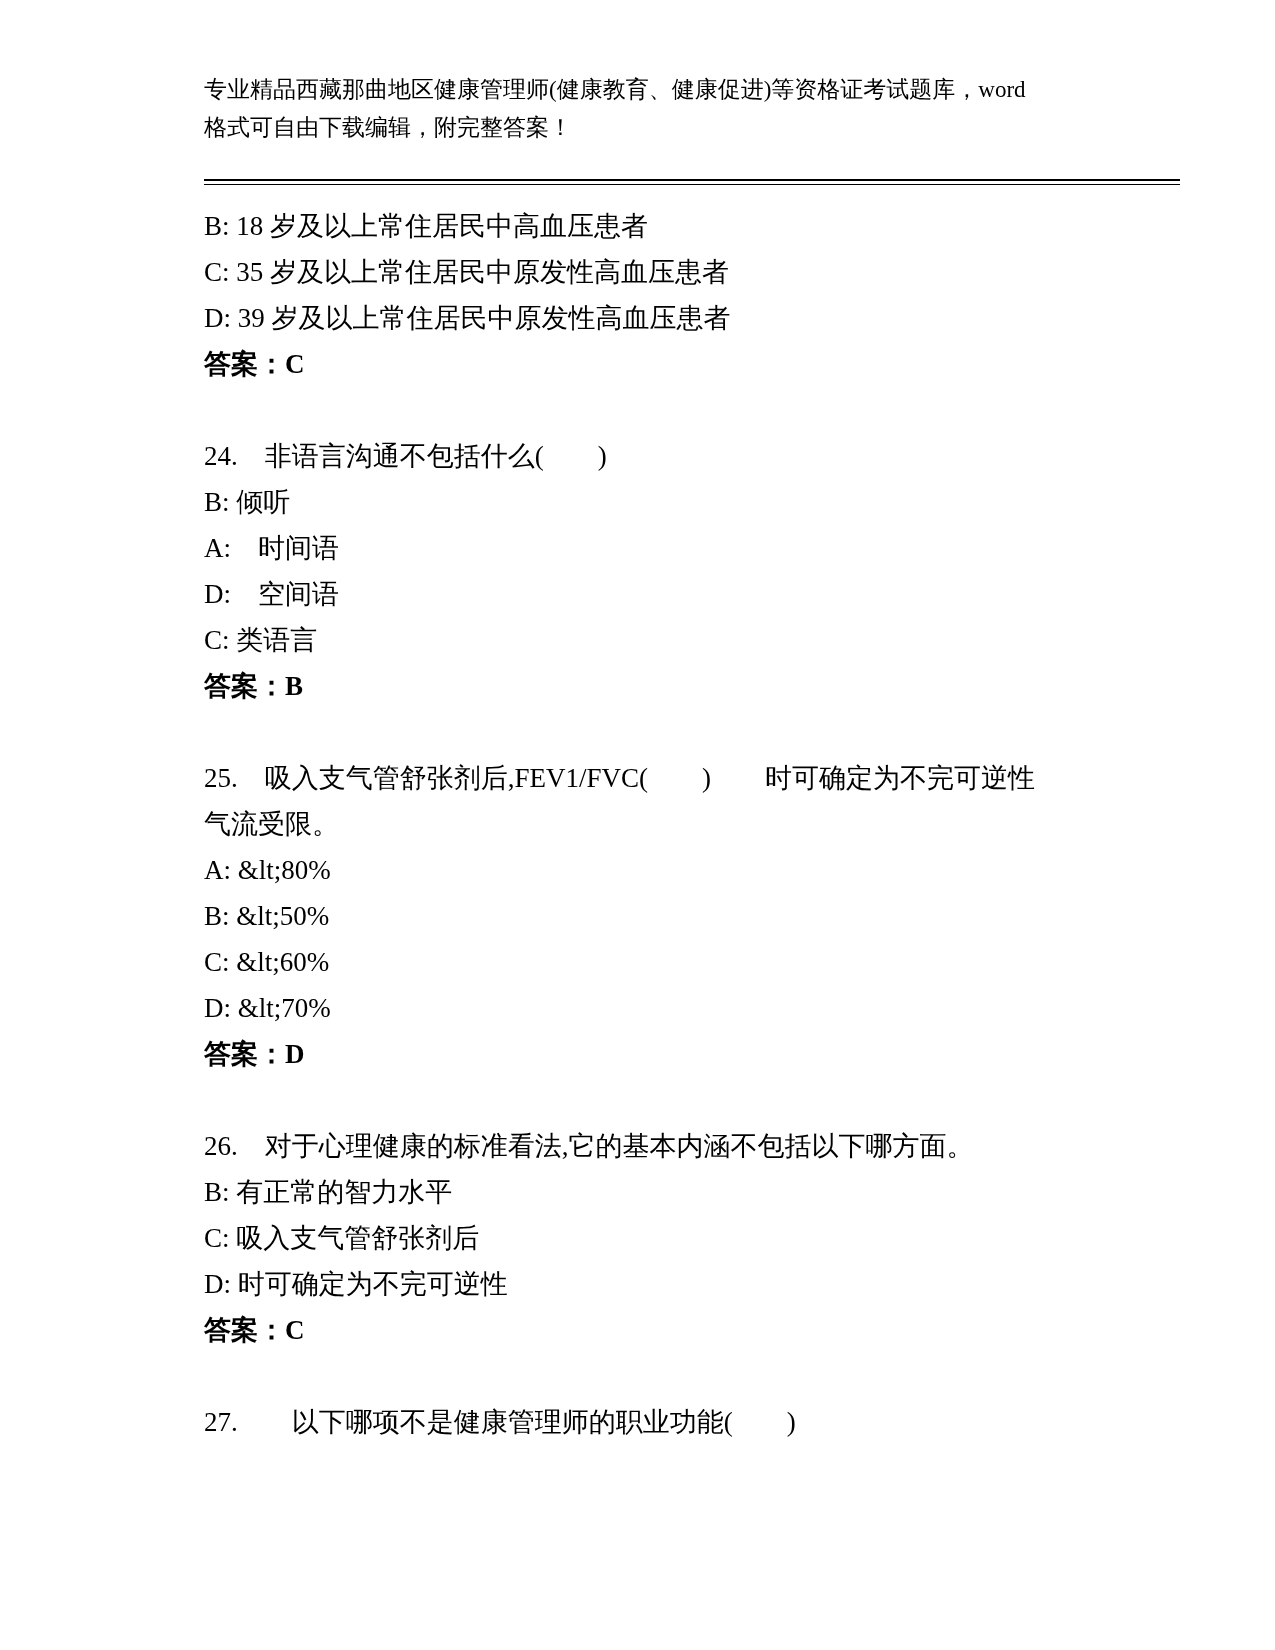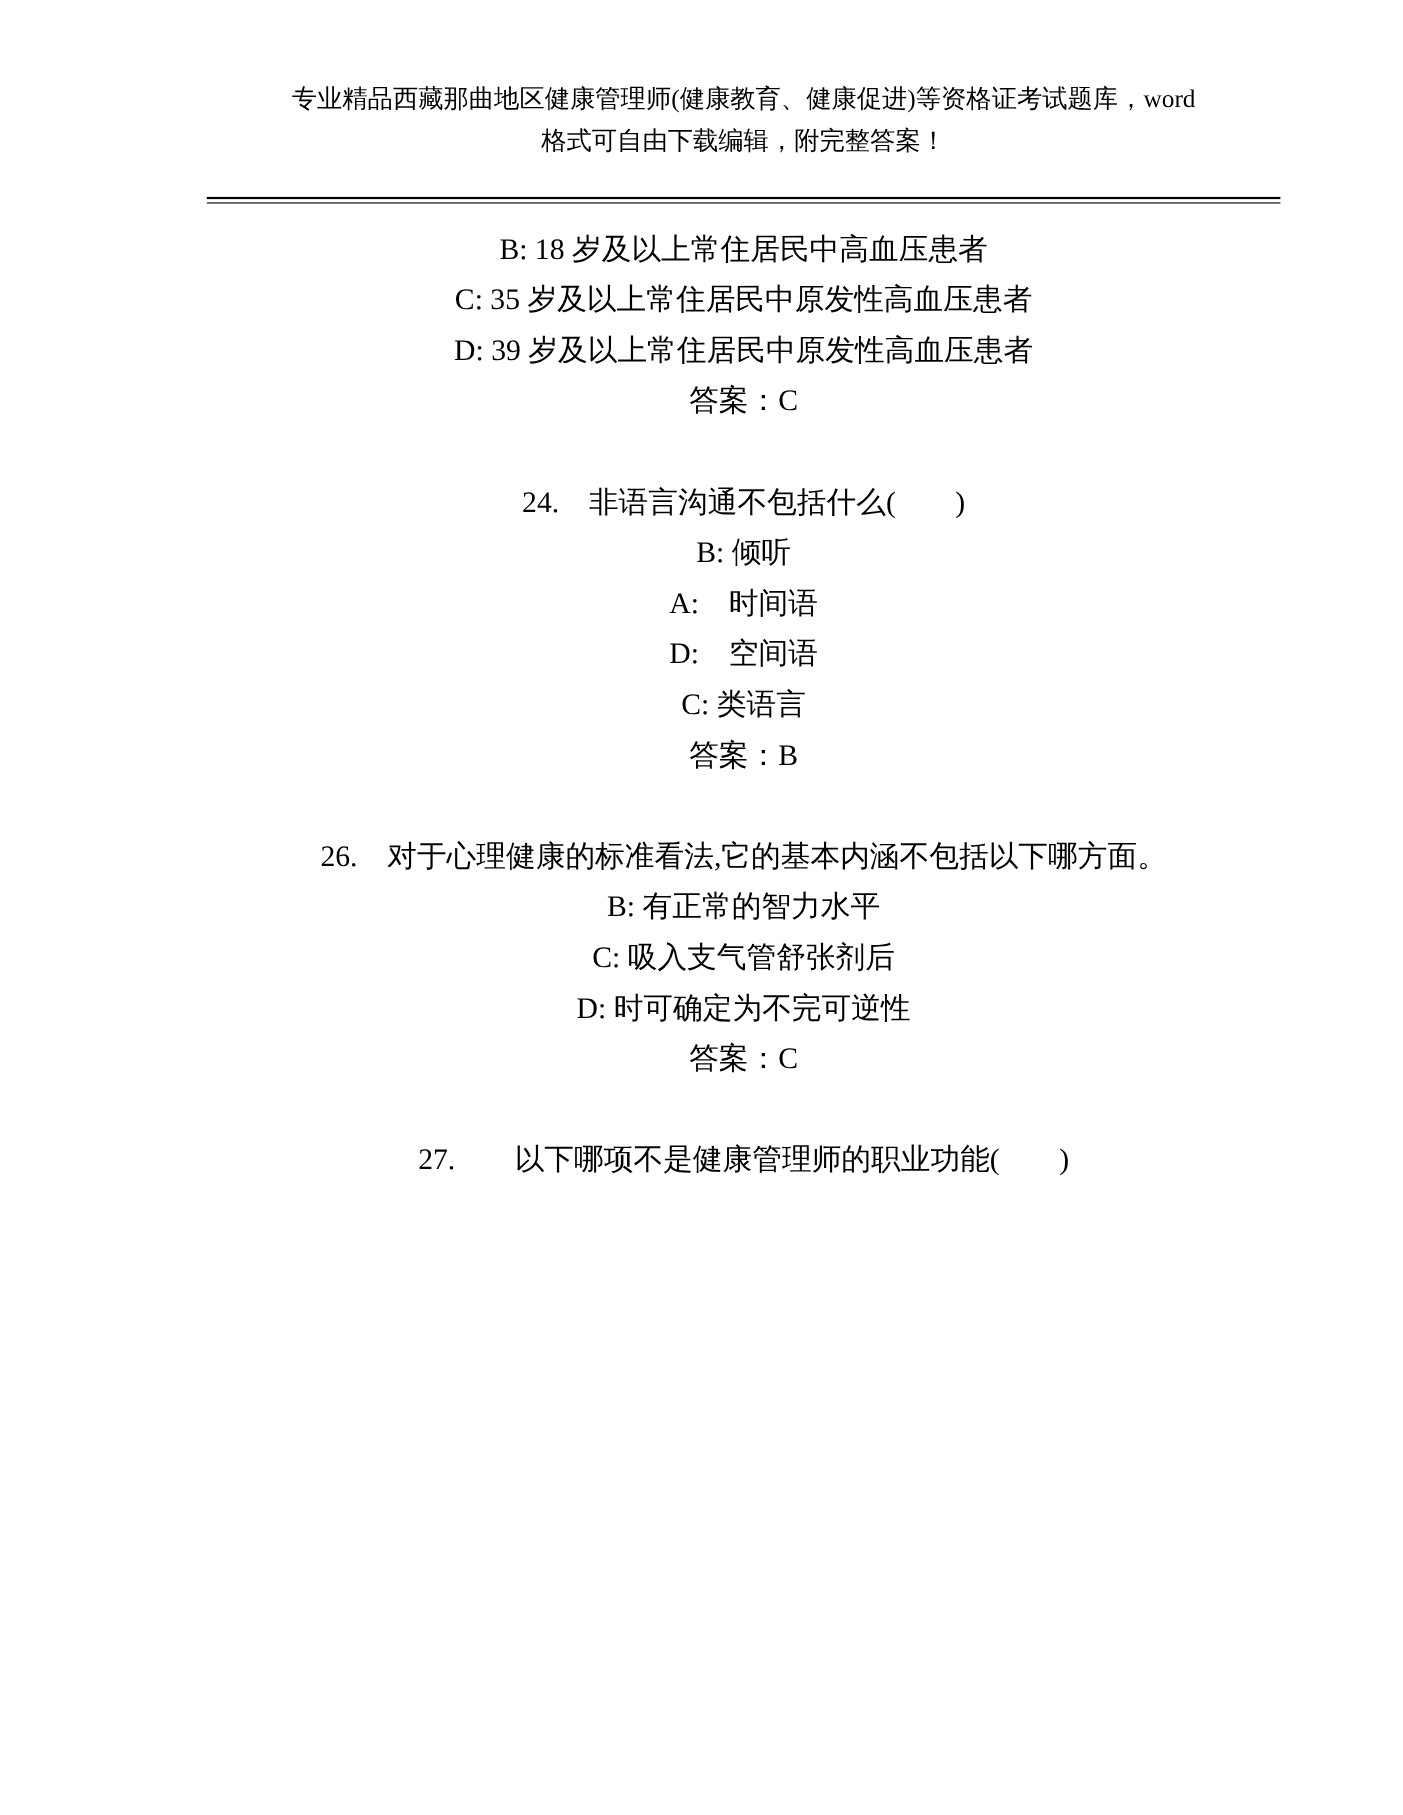--- a/index.html
+++ b/index.html
@@ -10,24 +10,23 @@
   body {
     width: 1275px;
     height: 1650px;
     position: relative;
     font-family: "Liberation Serif", "DejaVu Serif", serif;
     color: #000000;
     overflow: hidden;
   }
   .page {
     position: absolute;
-    left: 188px;
+    left: 204px;
     top: 0;
     width: 976px;
-    text-align: center;
   }
   .header {
     padding-top: 71px;
     font-size: 23px;
     line-height: 38px;
   }
   .header-line {
     white-space: pre-wrap;
   }
   .double-rule {
@@ -42,21 +41,21 @@
     font-size: 27px;
     line-height: 46px;
   }
   .question-block + .question-block {
     margin-top: 46px;
   }
   .line {
     white-space: pre-wrap;
   }
   .answer {
-    font-weight: normal;
+    font-weight: bold;
   }
 </style>
 </head>
 <body>
 
 <div class="page">
 
   <div class="header">
     <div class="header-line">专业精品西藏那曲地区健康管理师(健康教育、健康促进)等资格证考试题库，word</div>
     <div class="header-line">格式可自由下载编辑，附完整答案！</div>
@@ -75,20 +74,29 @@
 
     <div class="question-block">
       <div class="line">24.　非语言沟通不包括什么(　　)</div>
       <div class="line">B: 倾听</div>
       <div class="line">A:　时间语</div>
       <div class="line">D:　空间语</div>
       <div class="line">C: 类语言</div>
       <div class="line answer">答案：B</div>
     </div>
 
+    <div class="question-block">
+      <div class="line">25.　吸入支气管舒张剂后,FEV1/FVC(　　)　　时可确定为不完可逆性</div>
+      <div class="line">气流受限。</div>
+      <div class="line">A: &amp;lt;80%</div>
+      <div class="line">B: &amp;lt;50%</div>
+      <div class="line">C: &amp;lt;60%</div>
+      <div class="line">D: &amp;lt;70%</div>
+      <div class="line answer">答案：D</div>
+    </div>
 
     <div class="question-block">
       <div class="line">26.　对于心理健康的标准看法,它的基本内涵不包括以下哪方面。</div>
       <div class="line">B: 有正常的智力水平</div>
       <div class="line">C: 吸入支气管舒张剂后</div>
       <div class="line">D: 时可确定为不完可逆性</div>
       <div class="line answer">答案：C</div>
     </div>
 
     <div class="question-block">

